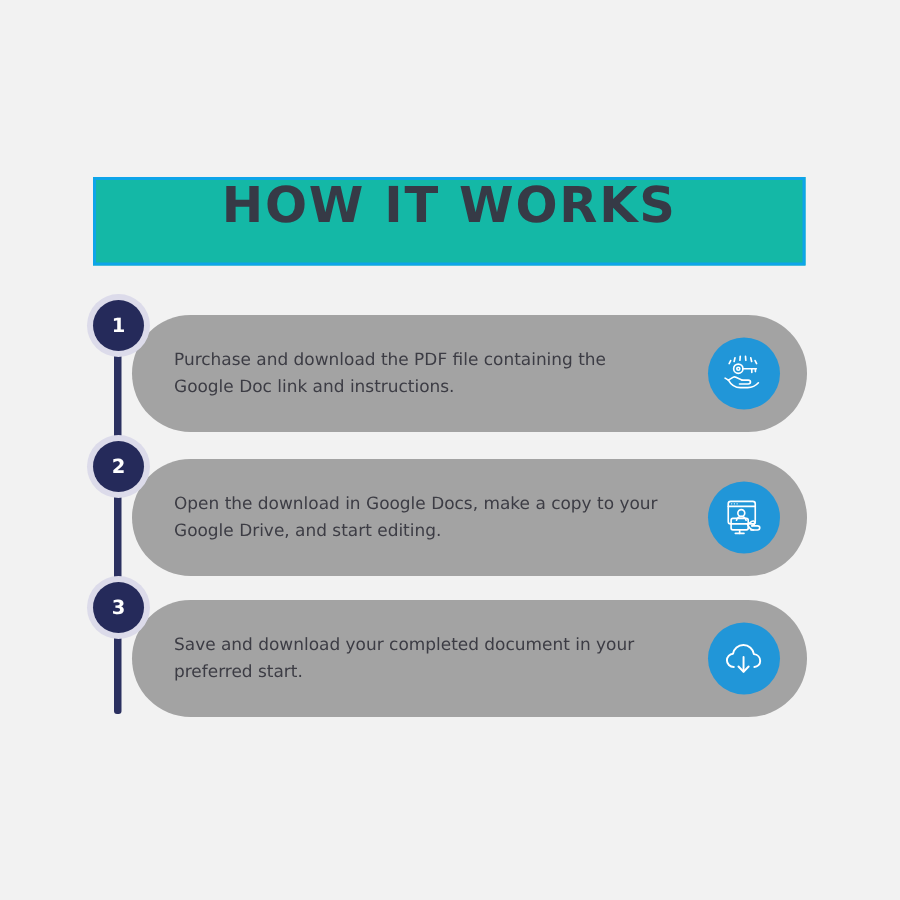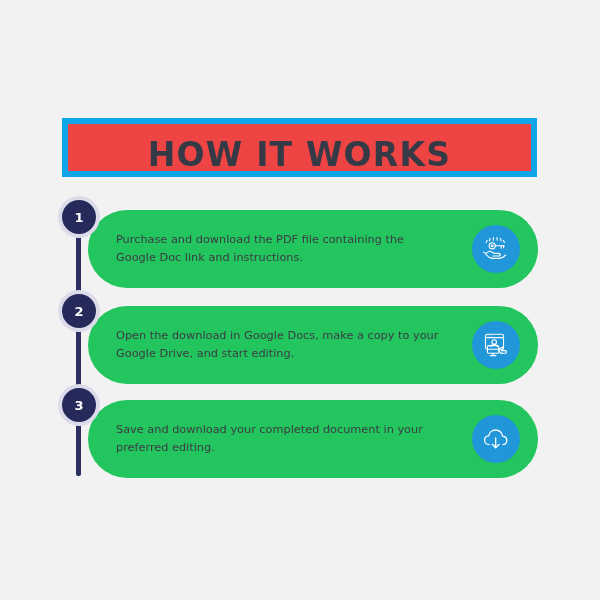--- a/index.html
+++ b/index.html
@@ -21,25 +21,25 @@
     height: 600px;
   }
 
   
   .header-box {
     position: absolute;
     left: 62px;
     top: 118px;
     width: 475px;
     height: 59px;
-    border: 6px solid #0ea5e9;
-    background: #ef4444;
+    border: 2px solid #0ea5e9;
+    background: #14b8a6;
     box-sizing: border-box;
     display: flex;
-    align-items: flex-end;
+    align-items: flex-start;
     justify-content: center;
   }
   .header-title {
     font-family: "DejaVu Sans", sans-serif;
     font-size: 33px;
     font-weight: 700;
     letter-spacing: 1.2px;
     color: #363a46;
     white-space: nowrap;
     line-height: 1;
@@ -65,21 +65,21 @@
     border-radius: 2px;
     z-index: 1;
   }
 
   
   .step-card {
     position: absolute;
     left: 88px;
     width: 450px;
     height: 78px;
-    background: #22c55e;
+    background: #a3a3a3;
     border-radius: 39px;
     z-index: 2;
     display: flex;
     align-items: center;
   }
   .step-card.s1 { top: 210px; }
   .step-card.s2 { top: 306px; }
   .step-card.s3 { top: 400px; }
 
   .step-text {
@@ -200,21 +200,21 @@
           <line x1="9.2" y1="25.6" x2="15.0" y2="25.6"></line>
 
           <path d="M17.4 19.6 L20.2 17.6 C20.9 17.1 21.8 17.3 22.1 18.0 C22.4 18.6 22.2 19.3 21.6 19.7 L20.3 20.6"></path>
           <path d="M20.3 20.6 L24.0 20.6 C24.9 20.6 25.5 21.2 25.5 21.9 C25.5 22.7 24.9 23.3 24.0 23.3 L19.6 23.3"></path>
           <path d="M17.4 19.6 C18.2 21.8 19.6 23.3 21.4 23.3"></path>
         </svg>
       </div>
     </div>
 
     <div class="step-card s3">
-      <div class="step-text">Save and download your completed document in your preferred editing.</div>
+      <div class="step-text">Save and download your completed document in your preferred start.</div>
       <div class="icon-circle">
         <svg width="32" height="32" viewBox="0 0 32 32" fill="none" stroke="#ffffff" stroke-width="1.3" stroke-linecap="round" stroke-linejoin="round">
 
           <path d="M9.2 21.6 C6.6 21.6 4.6 19.6 4.6 17.2 C4.6 14.9 6.4 13.0 8.7 12.8 C9.2 9.5 12.1 7.0 15.6 7.0 C19.2 7.0 22.2 9.7 22.6 13.1 C25.0 13.4 26.8 15.3 26.8 17.6 C26.8 19.8 25.1 21.6 22.9 21.6"></path>
 
           <line x1="15.7" y1="15.0" x2="15.7" y2="24.6"></line>
           <path d="M12.3 21.3 L15.7 24.8 L19.1 21.3"></path>
         </svg>
       </div>
     </div>

